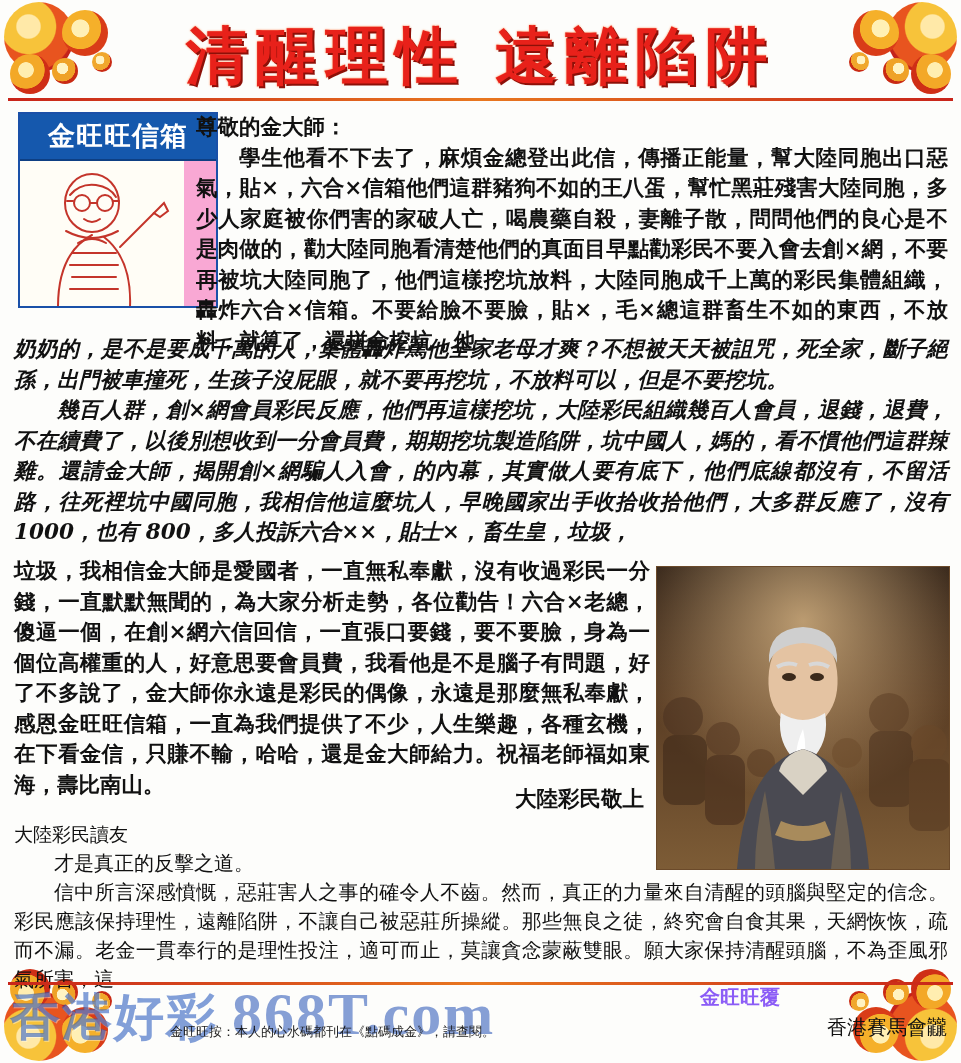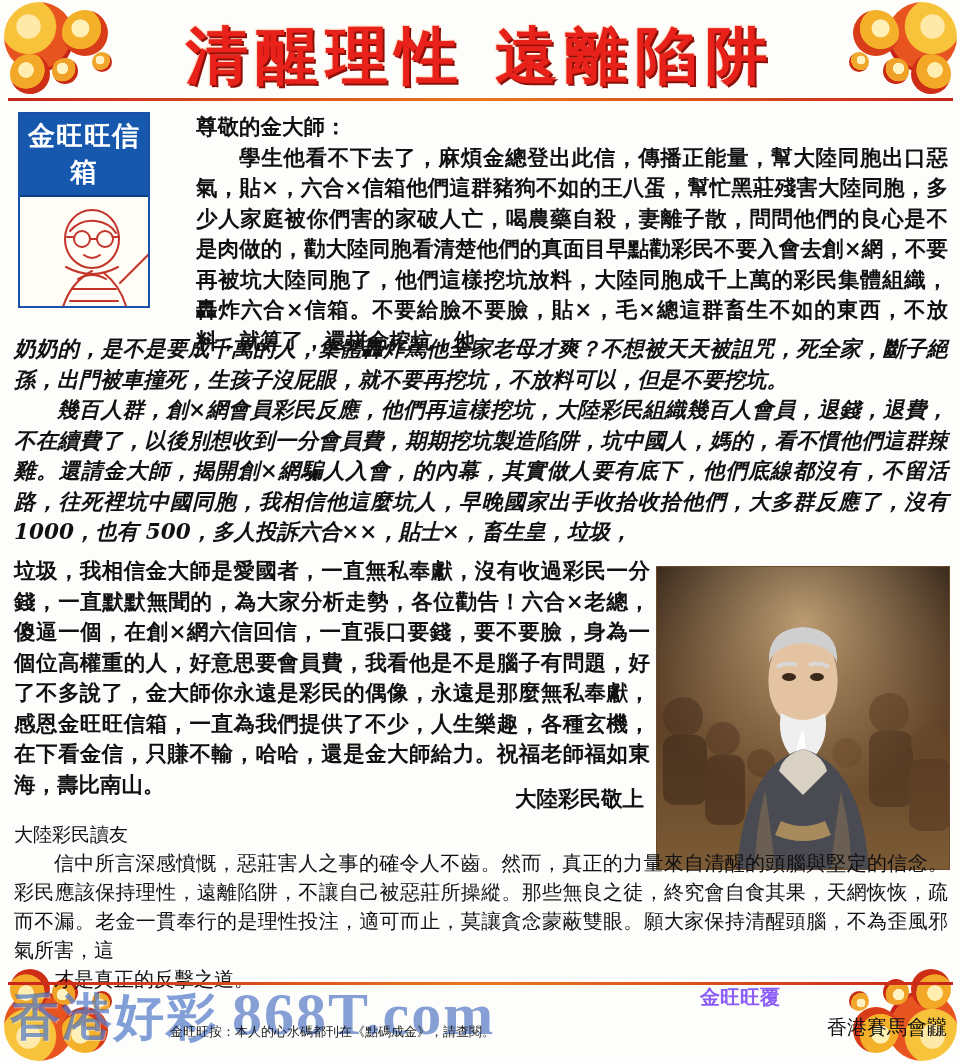--- a/index.html
+++ b/index.html
@@ -73,21 +73,21 @@
     letter-spacing: 8px;
     color: #e8211a;
     text-shadow: 2px 2px 0 #8d1008, 0 0 2px #ff6a2a;
   }
 
   
   .logo-box {
     position: absolute;
     top: 112px;
     left: 18px;
-    width: 132px;
+    width: 200px;
     height: 196px;
     border: 2px solid #1a50a8;
     background: #f9a8d4;
     box-sizing: border-box;
     overflow: hidden;
   }
   .logo-banner {
     background: #1558ad;
     color: #ffffff;
     font-family: "DejaVu Serif", "Liberation Serif", serif;
@@ -287,21 +287,21 @@
     </div>
   </div>
 
   <div class="article">
     <p>尊敬的金大師：</p>
     <p class="indent">學生他看不下去了，麻煩金總登出此信，傳播正能量，幫大陸同胞出口惡氣，貼×，六合×信箱他們這群豬狗不如的王八蛋，幫忙黑莊殘害大陸同胞，多少人家庭被你們害的家破人亡，喝農藥自殺，妻離子散，問問他們的良心是不是肉做的，勸大陸同胞看清楚他們的真面目早點勸彩民不要入會去創×網，不要再被坑大陸同胞了，他們這樣挖坑放料，大陸同胞成千上萬的彩民集體組織，轟炸六合×信箱。不要給臉不要臉，貼×，毛×總這群畜生不如的東西，不放料，就算了，還拼命挖坑，他</p>
   </div>
 
   <div class="wide block-a">
     <p>奶奶的，是不是要成千萬的人，集體轟炸罵他全家老母才爽？不想被天天被詛咒，死全家，斷子絕孫，出門被車撞死，生孩子沒屁眼，就不要再挖坑，不放料可以，但是不要挖坑。</p>
-    <p class="indent">幾百人群，創×網會員彩民反應，他們再這樣挖坑，大陸彩民組織幾百人會員，退錢，退費，不在續費了，以後別想收到一分會員費，期期挖坑製造陷阱，坑中國人，媽的，看不慣他們這群辣雞。還請金大師，揭開創×網騙人入會，的內幕，其實做人要有底下，他們底線都沒有，不留活路，往死裡坑中國同胞，我相信他這麼坑人，早晚國家出手收拾收拾他們，大多群反應了，沒有 1000，也有 500，多人投訴六合××，貼士×，畜生皇，垃圾，</p>
+    <p class="indent">幾百人群，創×網會員彩民反應，他們再這樣挖坑，大陸彩民組織幾百人會員，退錢，退費，不在續費了，以後別想收到一分會員費，期期挖坑製造陷阱，坑中國人，媽的，看不慣他們這群辣雞。還請金大師，揭開創×網騙人入會，的內幕，其實做人要有底下，他們底線都沒有，不留活路，往死裡坑中國同胞，我相信他這麼坑人，早晚國家出手收拾收拾他們，大多群反應了，沒有 1000，也有 800，多人投訴六合××，貼士×，畜生皇，垃圾，</p>
   </div>
 
   <div class="wide block-b">
     <p>垃圾，我相信金大師是愛國者，一直無私奉獻，沒有收過彩民一分錢，一直默默無聞的，為大家分析走勢，各位勸告！六合×老總，傻逼一個，在創×網六信回信，一直張口要錢，要不要臉，身為一個位高權重的人，好意思要會員費，我看他是不是腦子有問題，好了不多說了，金大師你永遠是彩民的偶像，永遠是那麼無私奉獻，感恩金旺旺信箱，一直為我們提供了不少，人生樂趣，各種玄機，在下看金信，只賺不輸，哈哈，還是金大師給力。祝福老師福如東海，壽比南山。</p>
   </div>
 
   <div class="sign-right">大陸彩民敬上</div>
 
   <div class="photo">
     <svg width="292" height="302" viewBox="0 0 292 302">
@@ -345,22 +345,22 @@
         <path d="M108 224 q-10 40 -10 78 h20 q-4 -42 -10 -78z" fill="#6a5f52"></path>
         <path d="M184 224 q10 40 10 78 h-20 q4 -42 10 -78z" fill="#6a5f52"></path>
         <path d="M124 254 q22 10 44 0 l6 14 q-28 12 -56 0z" fill="#a88b5c"></path>
       </g>
       <rect width="292" height="302" fill="none"></rect>
     </svg>
   </div>
 
   <div class="reply">
     <p class="addressee">大陸彩民讀友</p>
+    <p class="indent2">才是真正的反擊之道。</p>
     <p class="indent2">信中所言深感憤慨，惡莊害人之事的確令人不齒。然而，真正的力量來自清醒的頭腦與堅定的信念。彩民應該保持理性，遠離陷阱，不讓自己被惡莊所操縱。那些無良之徒，終究會自食其果，天網恢恢，疏而不漏。老金一貫奉行的是理性投注，適可而止，莫讓貪念蒙蔽雙眼。願大家保持清醒頭腦，不為歪風邪氣所害，這</p>
-    <p class="indent2">才是真正的反擊之道。</p>
   </div>
   <div class="reply-sign">金旺旺覆</div>
 
   <div class="bottom-rule"></div>
 
   <div class="wm-left">
     <span>香港好彩</span><span class="dotcom">868T.com</span>
   </div>
 
   <div class="footer-note">金旺旺按：本人的心水碼都刊在《點碼成金》，請查閱。</div>

